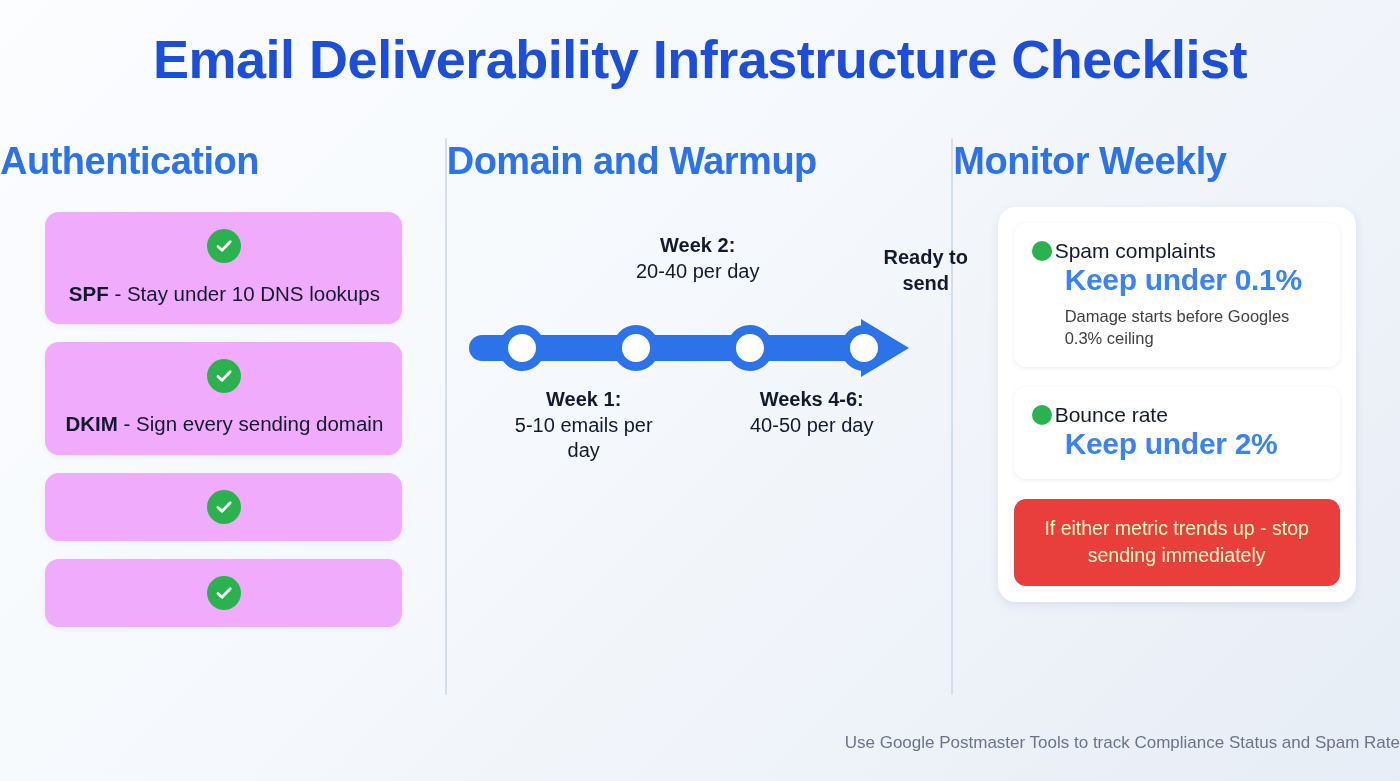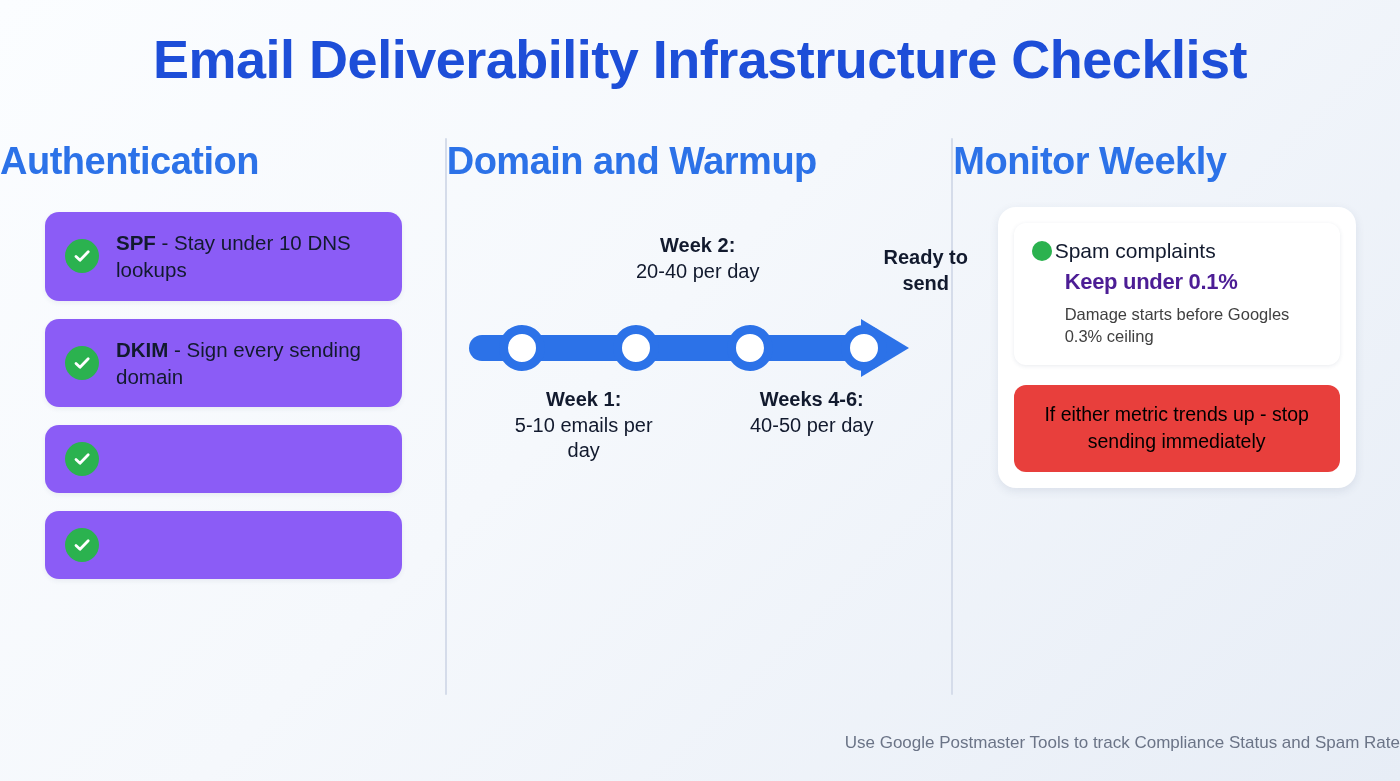--- a/index.html
+++ b/index.html
@@ -67,27 +67,28 @@
 
   
   .auth-list {
     margin-top: 29px;
     padding: 0 43px 0 45px;
     display: flex;
     flex-direction: column;
     gap: 18px;
   }
   .auth-card {
-    background: #8b5cf6;
+    background: #f0abfc;
     border-radius: 14px;
     padding: 17px 18px 17px 20px;
     display: flex;
     align-items: center;
     gap: 17px;
     box-shadow: 0 2px 5px rgba(40,60,100,0.07);
+    flex-direction: column;
   }
   .check-icon {
     flex: 0 0 34px;
     width: 34px;
     height: 34px;
     border-radius: 50%;
     background: #2bb24f;
     display: flex;
     align-items: center;
     justify-content: center;
@@ -191,41 +192,40 @@
     width: 20px;
     height: 20px;
     border-radius: 50%;
     background: #2bb24f;
   }
   .metric-name {
     font-size: 21px;
     color: #121a2e;
   }
   .metric-value {
-    margin-top: 6px;
     margin-left: 33px;
-    font-size: 22px;
+    font-size: 30px;
     font-weight: bold;
-    color: #4c1d95;
+    color: #3b82f6;
     letter-spacing: -0.3px;
   }
   .metric-note {
     margin-top: 8px;
     margin-left: 33px;
     font-size: 16.5px;
     line-height: 1.34;
     color: #404040;
   }
   .alert-red {
     margin-top: 20px;
     background: #e83f3c;
     border-radius: 12px;
     padding: 16px 18px 18px 18px;
     text-align: center;
-    color: #000000;
+    color: #fef9c3;
     font-size: 19.5px;
     line-height: 1.36;
   }
 
   
   .footer-note {
     position: absolute;
     bottom: 28px;
     left: 0;
     width: 1400px;
@@ -329,20 +329,27 @@
 
       <div class="metric-card">
         <div class="metric-head">
           <span class="metric-dot"></span>
           <span class="metric-name">Spam complaints</span>
         </div>
         <div class="metric-value">Keep under 0.1%</div>
         <div class="metric-note">Damage starts before Googles 0.3% ceiling</div>
       </div>
 
+      <div class="metric-card">
+        <div class="metric-head">
+          <span class="metric-dot"></span>
+          <span class="metric-name">Bounce rate</span>
+        </div>
+        <div class="metric-value">Keep under 2%</div>
+      </div>
 
       <div class="alert-red">If either metric trends up - stop sending immediately</div>
 
     </div>
   </div>
 
 </div>
 
 <div class="footer-note">Use Google Postmaster Tools to track Compliance Status and Spam Rate</div>
 

